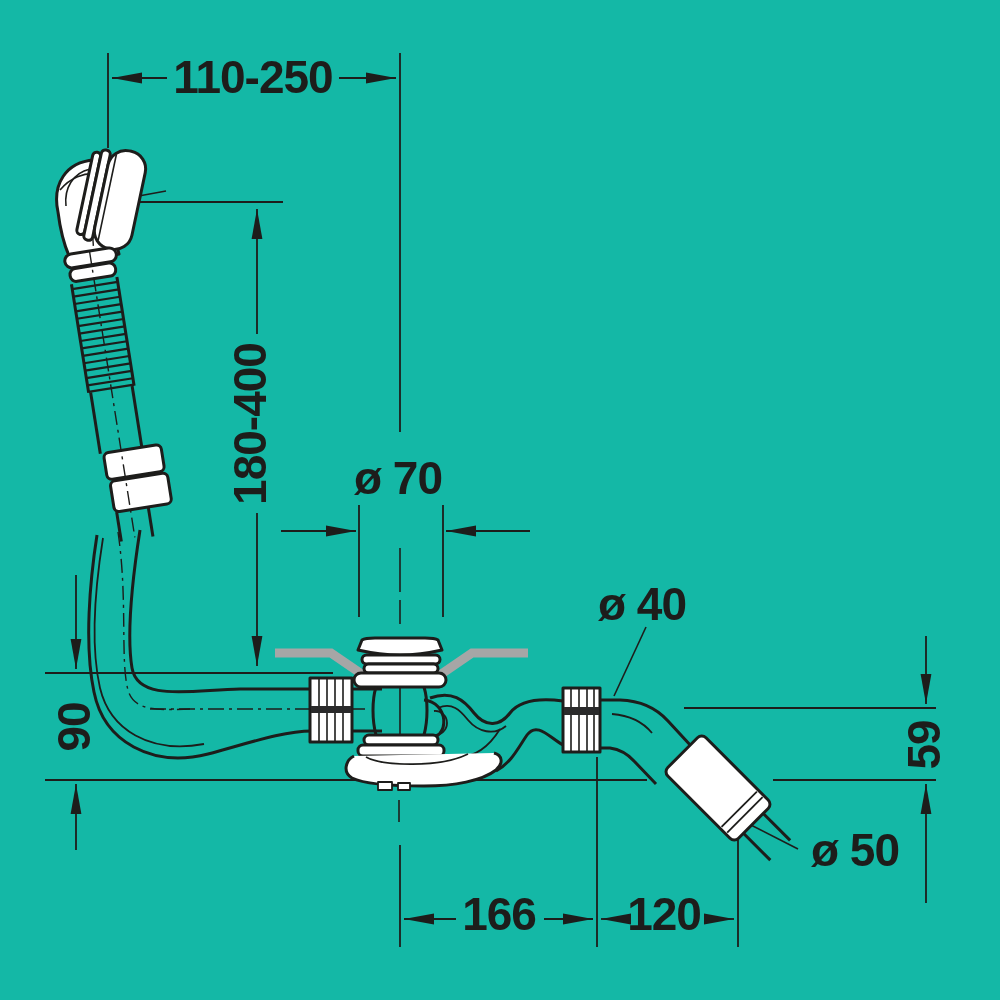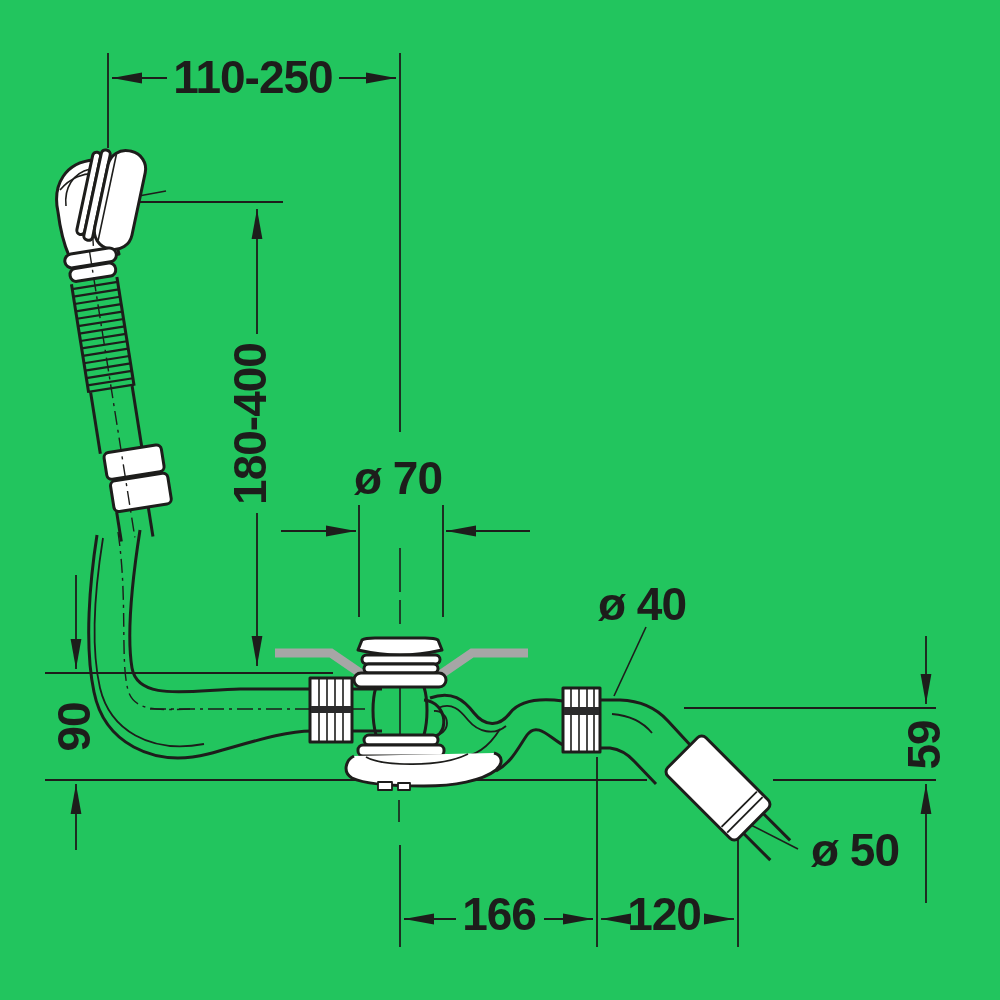--- a/index.html
+++ b/index.html
@@ -1,17 +1,17 @@
 <!DOCTYPE html>
 <html><head>
 <meta charset="utf-8">
 <style>
   html,body{margin:0;padding:0;background:#ffffff;}
   .stage{
-    position:relative;width:1000px;height:1000px;background:#22c55e;overflow:hidden;
+    position:relative;width:1000px;height:1000px;background:#14b8a6;overflow:hidden;
     font-family:"Liberation Sans", sans-serif;
   }
   svg{display:block;}
   text{
     font-family:"Liberation Sans","DejaVu Sans",sans-serif;
     font-weight:700;
     font-size:46px;
     fill:#1d1d1b;
     letter-spacing:-1px;
   }

